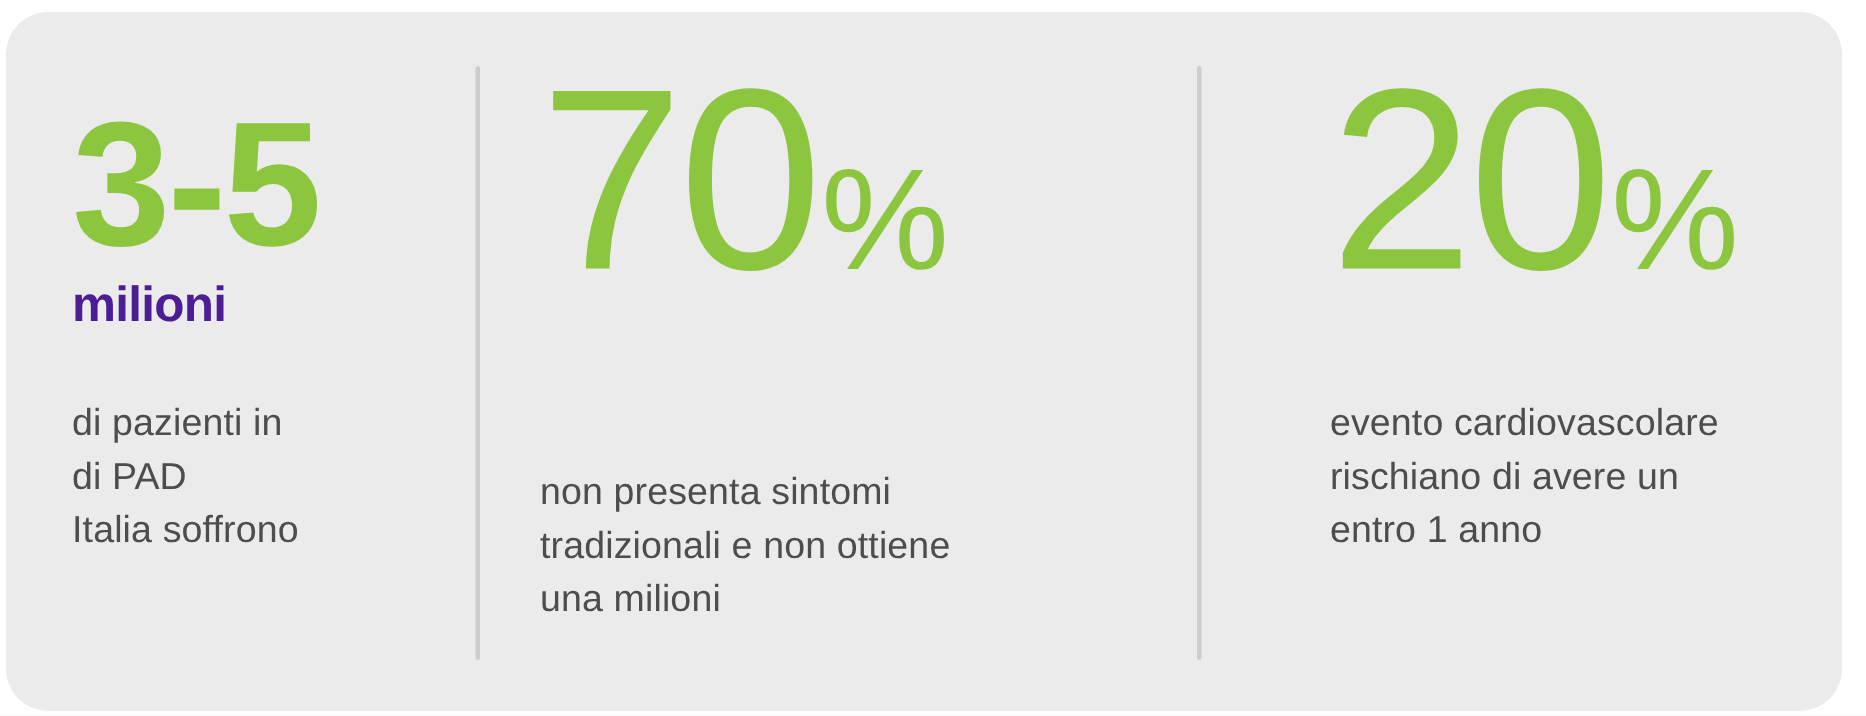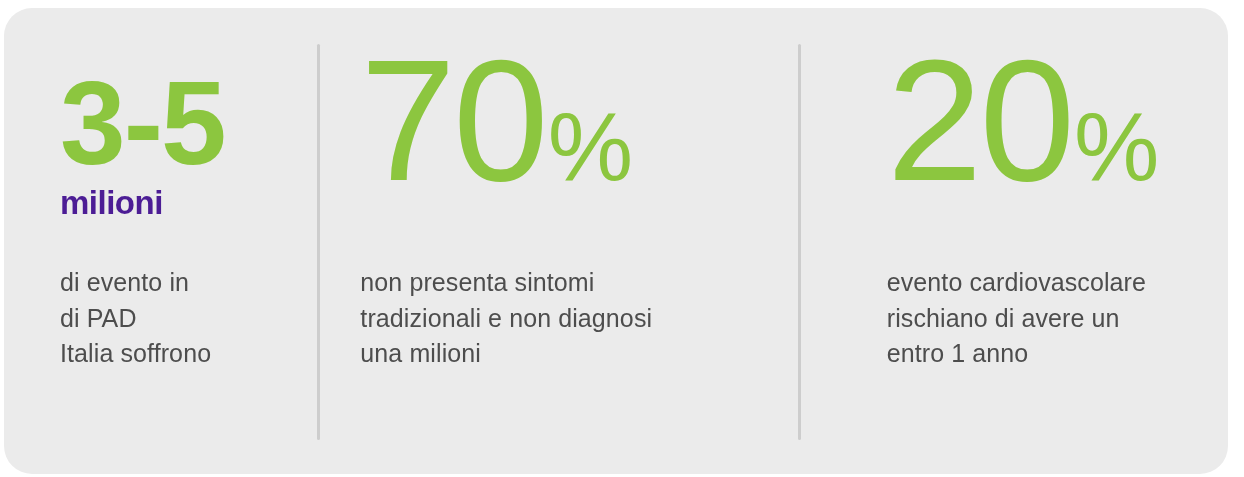--- a/index.html
+++ b/index.html
@@ -30,22 +30,22 @@
     align-items: stretch;
   }
 
   .stat-column {
     position: relative;
     box-sizing: border-box;
     display: flex;
     flex-direction: column;
   }
 
-  .col-1 { width: 313px; padding-left: 56px; border-radius: 29px; }
-  .col-2 { width: 551px; padding-left: 54px; }
+  .col-1 { width: 313px; padding-left: 44px; border-radius: 29px; }
+  .col-2 { width: 551px; padding-left: 54px; gap: 46px; }
   .col-3 { width: 406px; padding-left: 50px; }
 
   
   .divider {
     position: absolute;
     top: 36px;
     width: 3px;
     height: 396px;
     background: #cdcdcd;
     border-radius: 2px;
@@ -112,36 +112,36 @@
 <body>
 
 <div class="stats-card">
 
   <div class="stat-column col-1">
     <div class="figure-block">
       <div class="figure-bold">3-5</div>
       <div class="figure-unit">milioni</div>
     </div>
     <div class="desc">
-      <span class="line">di evento in</span>
+      <span class="line">di pazienti in</span>
       <span class="line">di PAD</span>
       <span class="line">Italia soffrono</span>
     </div>
   </div>
 
   <div class="stat-column col-2">
     <div class="figure-block">
       <div class="figure-light">
         <span>70</span>
           <span class="pct">%</span>
       </div>
     </div>
     <div class="desc">
       <span class="line">non presenta sintomi</span>
-      <span class="line">tradizionali e non diagnosi</span>
+      <span class="line">tradizionali e non ottiene</span>
       <span class="line">una milioni</span>
     </div>
   </div>
 
   <div class="stat-column col-3">
     <div class="figure-block">
       <div class="figure-light">
         <span>20</span>
           <span class="pct">%</span>
       </div>

